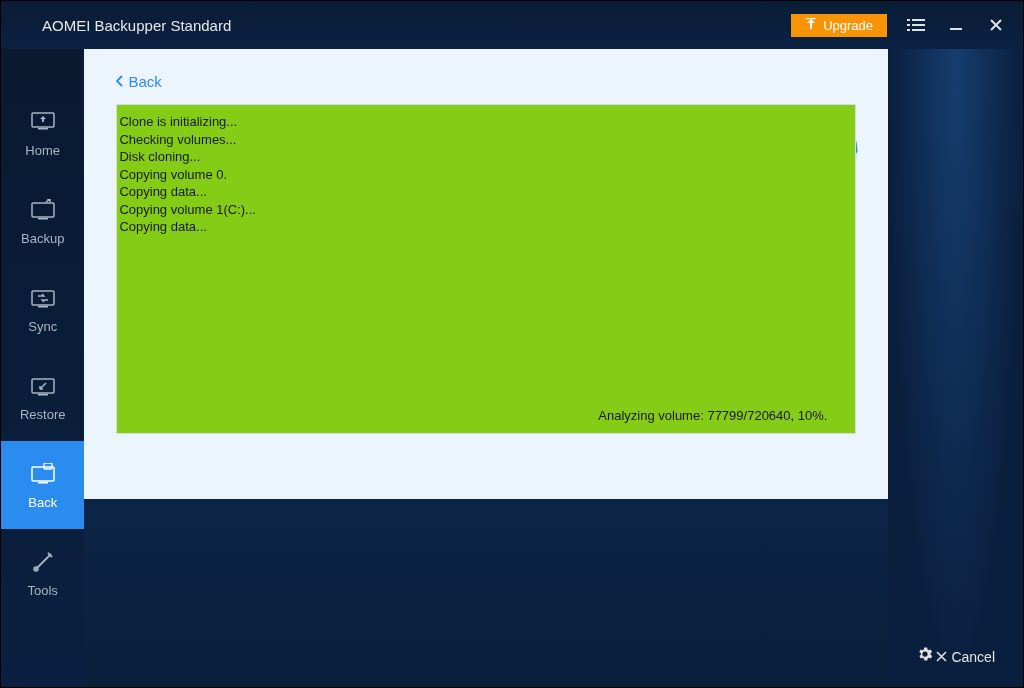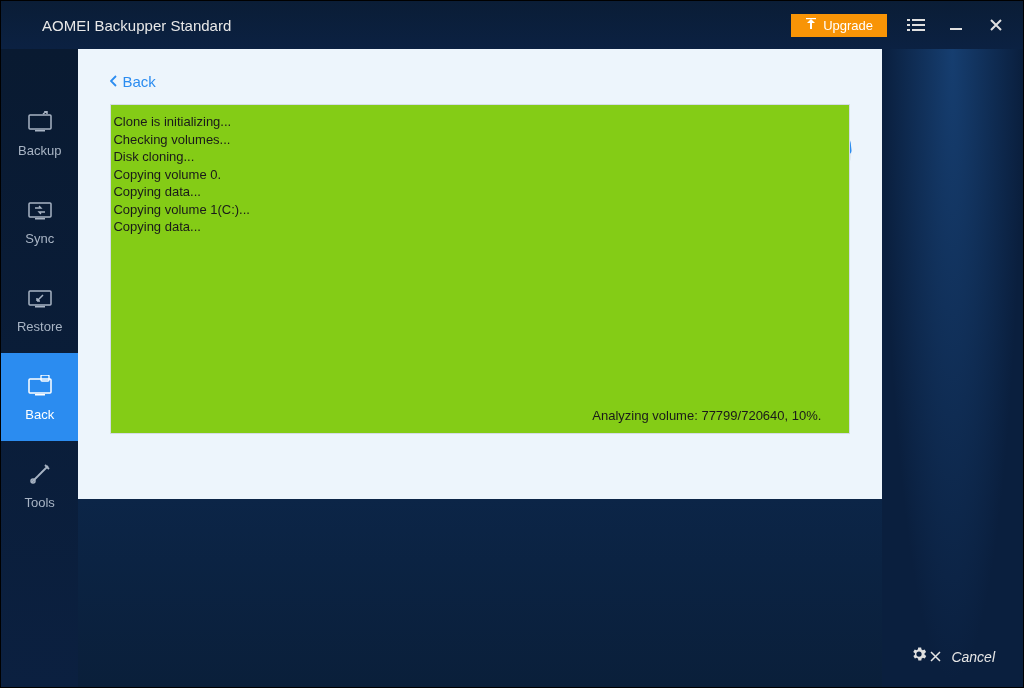--- a/index.html
+++ b/index.html
@@ -169,22 +169,21 @@
       cursor: pointer;
       width: 20px;
       height: 20px;
     }
     .cancel-btn {
       color: #e6e6e6;
       font-size: 14px;
       cursor: pointer;
       display: flex;
       align-items: center;
-      gap: 10px;
-      font-style: italic;
+      gap: 4px;
     }
   </style>
 </head>
 <body>
 
 <div class="app">
 
   <div class="titlebar">
     <div class="titlebar-title">AOMEI Backupper Standard</div>
     <div class="titlebar-right">
@@ -217,20 +216,30 @@
             <path d="M2 2 L12 12 M12 2 L2 12" stroke="#e0e0e0" stroke-width="2"></path>
           </svg>
       </span>
     </div>
   </div>
 
   <div class="body">
 
     <div class="sidebar">
 
+      <div class="sidebar-item">
+        <span class="sidebar-icon">
+          <svg width="26" height="22" viewBox="0 0 26 22">
+              <rect x="2" y="2" width="22" height="14" rx="1" fill="none" stroke="#a8b4c4" stroke-width="1.5"></rect>
+              <rect x="8" y="17" width="10" height="1.5" fill="#a8b4c4"></rect>
+              <path d="M13 5 L16 8 L14 8 L14 11 L12 11 L12 8 L10 8 Z" fill="#a8b4c4"></path>
+            </svg>
+        </span>
+        <span>Home</span>
+      </div>
 
       <div class="sidebar-item">
         <span class="sidebar-icon">
           <svg width="26" height="22" viewBox="0 0 26 22">
               <rect x="2" y="4" width="22" height="14" rx="1" fill="none" stroke="#a8b4c4" stroke-width="1.5"></rect>
               <rect x="8" y="19" width="10" height="1.5" fill="#a8b4c4"></rect>
               <path d="M16 3 L20 0 M20 0 L20 3 M20 0 L17 0" stroke="#a8b4c4" stroke-width="1.5" fill="none"></path>
             </svg>
         </span>
         <span>Backup</span>

